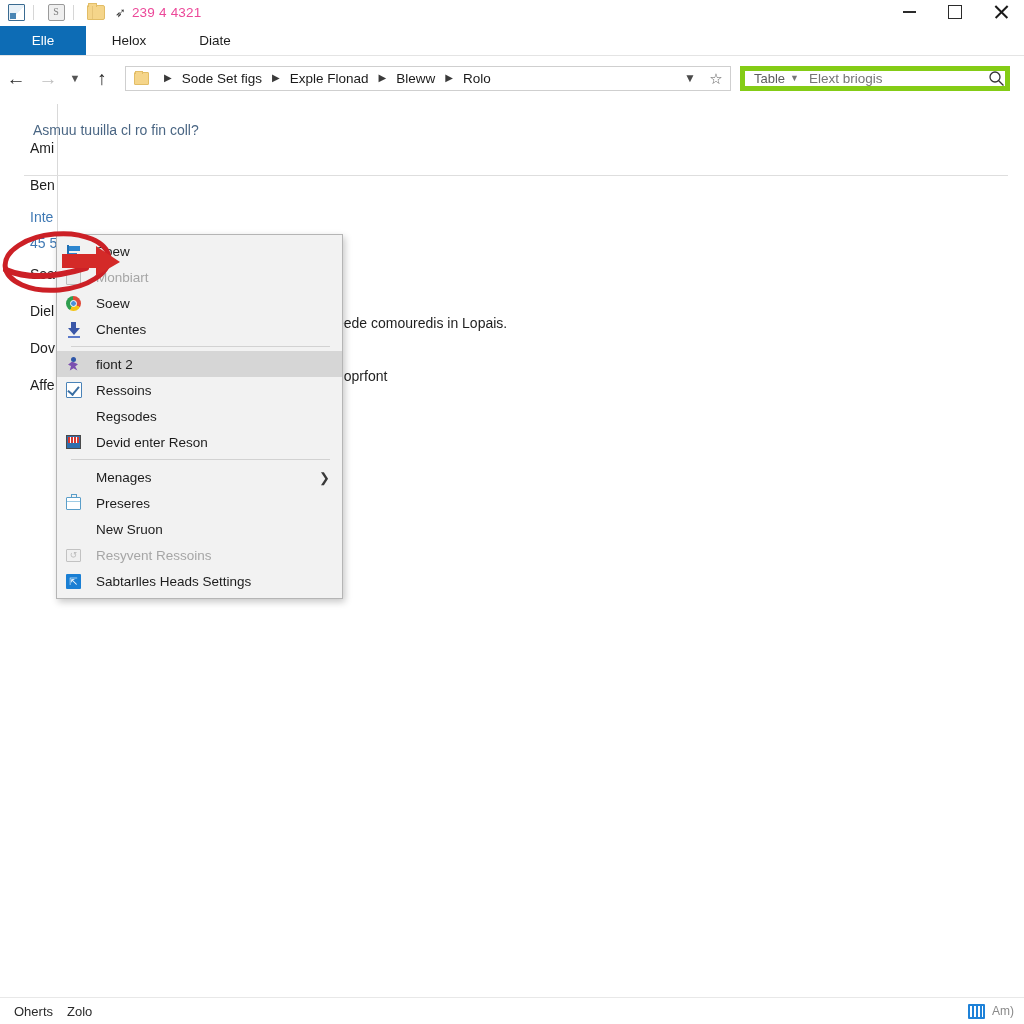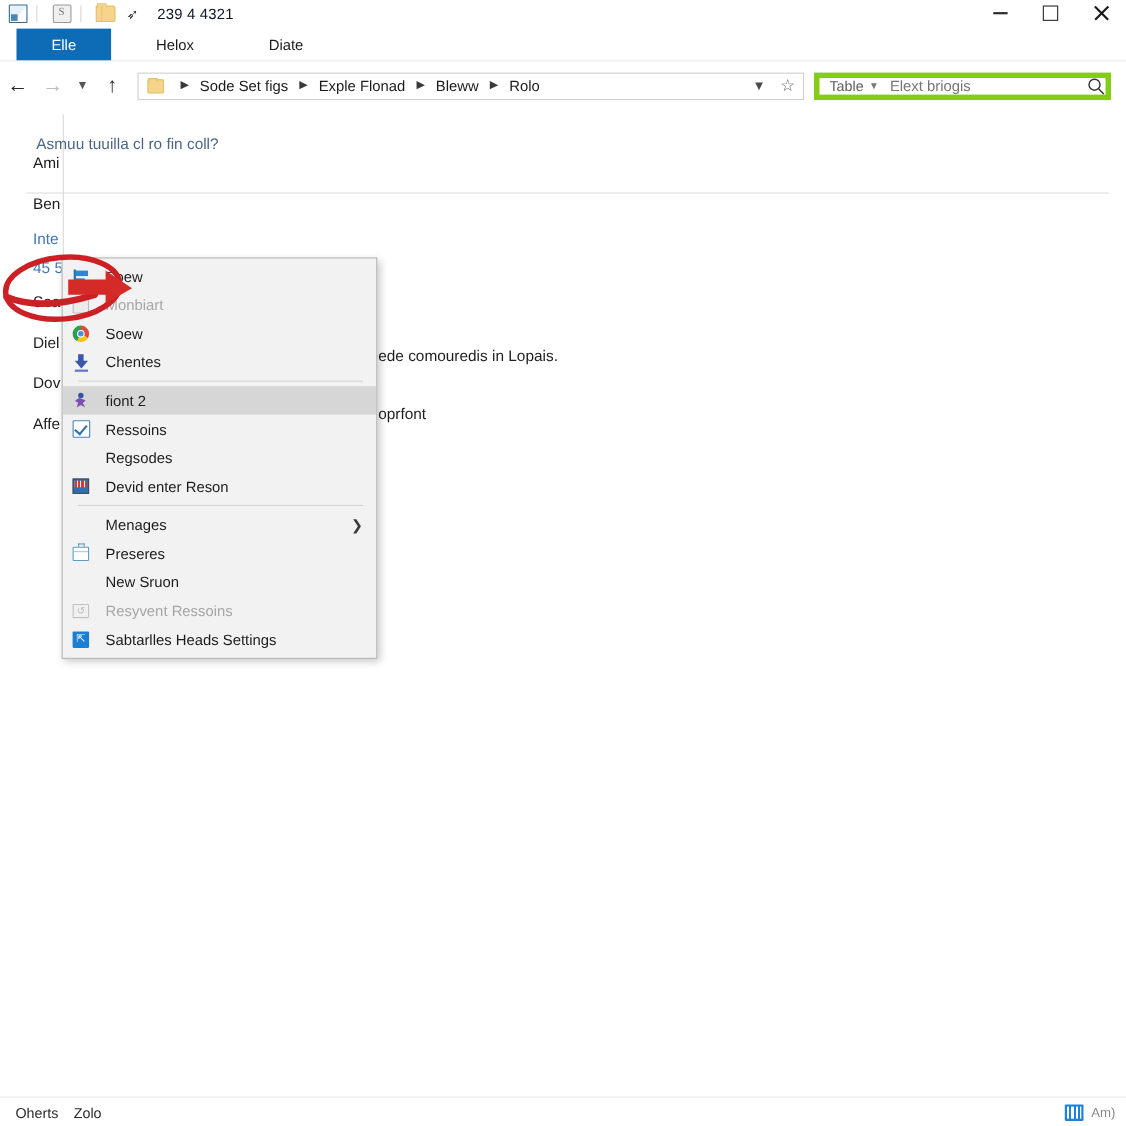--- a/index.html
+++ b/index.html
@@ -68,23 +68,23 @@
     border-radius:1px 1px 0 0;
   }
   .glyph-folder::after{
     content:""; position:absolute; left:4px; top:0; bottom:0;
     width:1px; background:#e6c478;
   }
   .tb-pin {
     margin-left: 8px; font-size: 13px; color: #3a3a3a; line-height: 1;
   }
   .tb-title {
-    margin-left: 17px;
+    margin-left: 6px;
     font-size: 13.5px;
-    color: #0f172a;
+    color: #ec4899;
     letter-spacing: 0.2px;
     white-space: nowrap;
   }
 
   
   .wincontrols {
     position: absolute; right: 0; top: 0;
     height: 24px; display: flex; align-items: center;
   }
   .winbtn {
@@ -121,21 +121,20 @@
     width: 1024px; height: 29px;
     background: #ffffff;
     display: flex; align-items: stretch;
   }
   .tab {
     display: flex; align-items: center; justify-content: center;
     padding: 0 14px;
     font-size: 13.5px;
     color: #1c1c1c;
     min-width: 58px;
-    margin-left: 15px;
   }
   .tab.active {
     background: #0d6cb5;
     color: #ffffff;
   }
   .ribbon-rule {
     position: absolute; left: 0; top: 55px;
     width: 1024px; height: 1px; background: #e4e4e4;
   }
 

